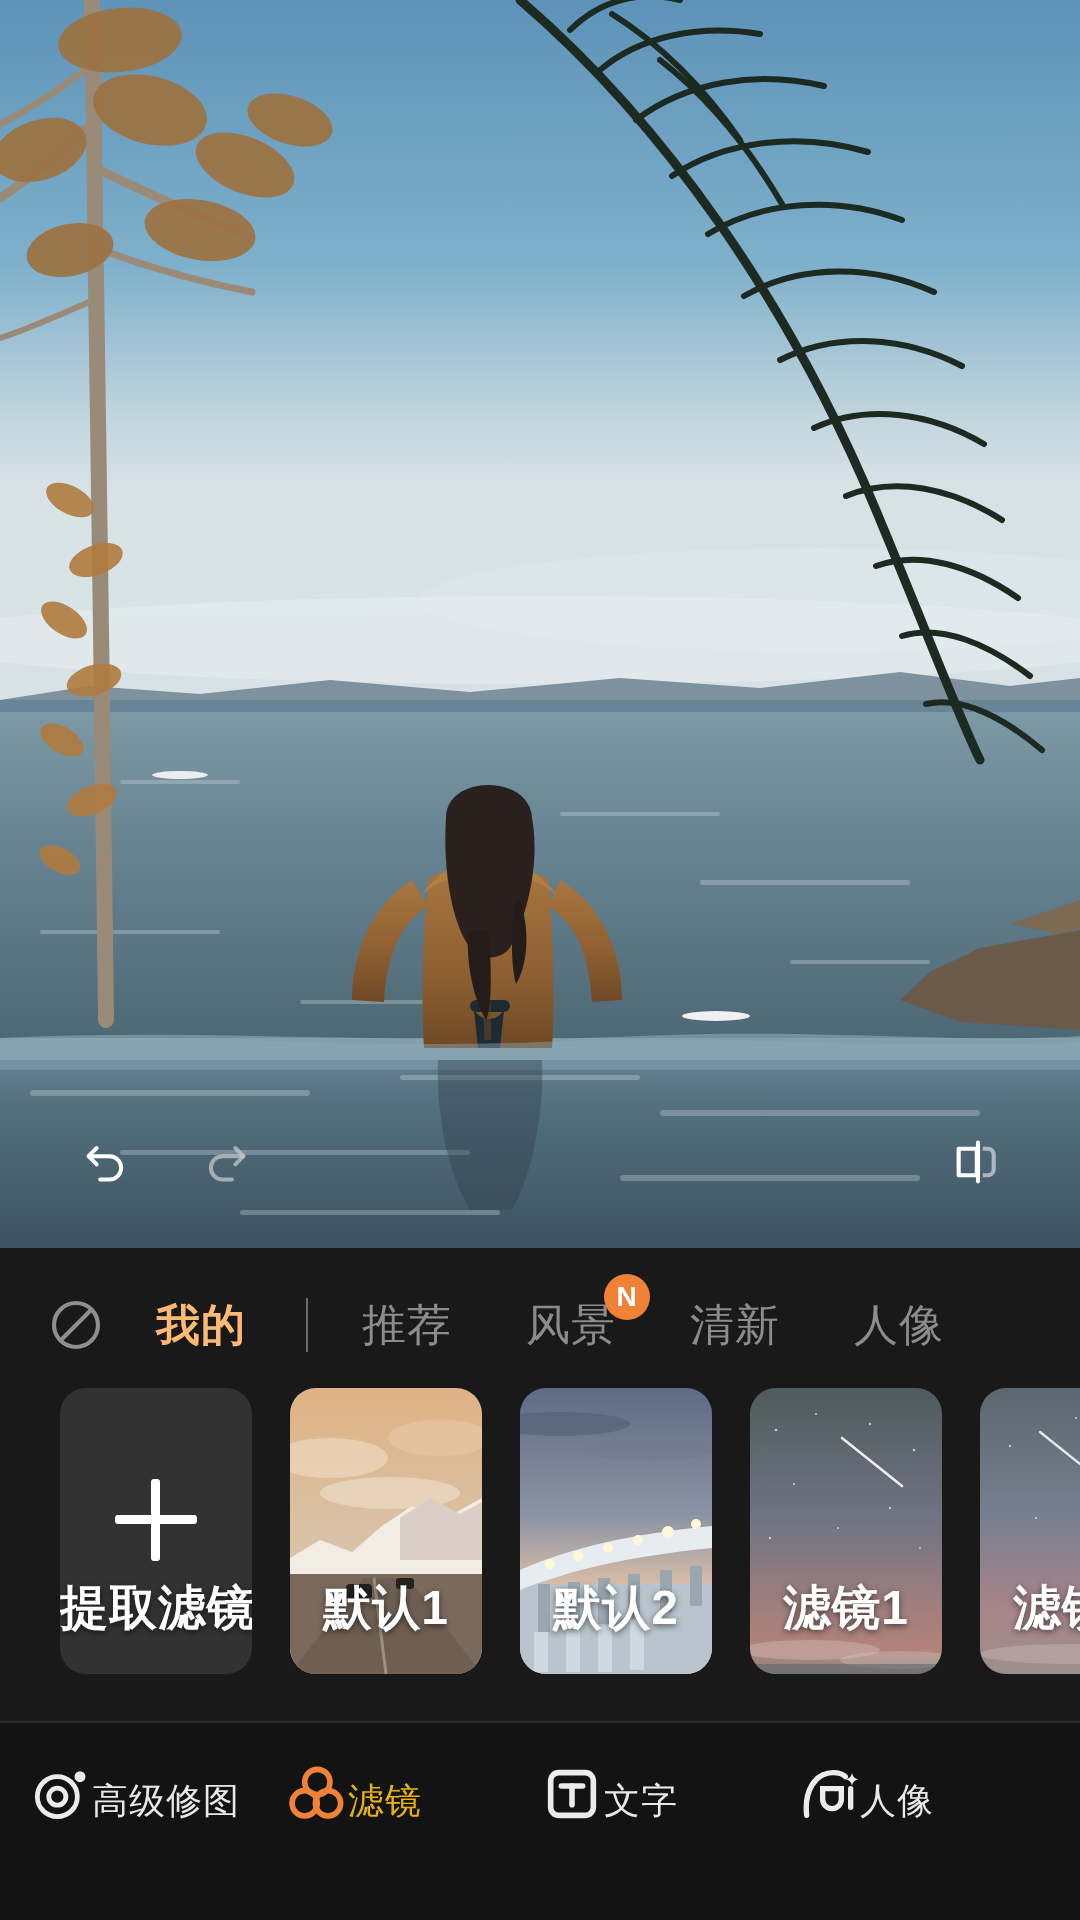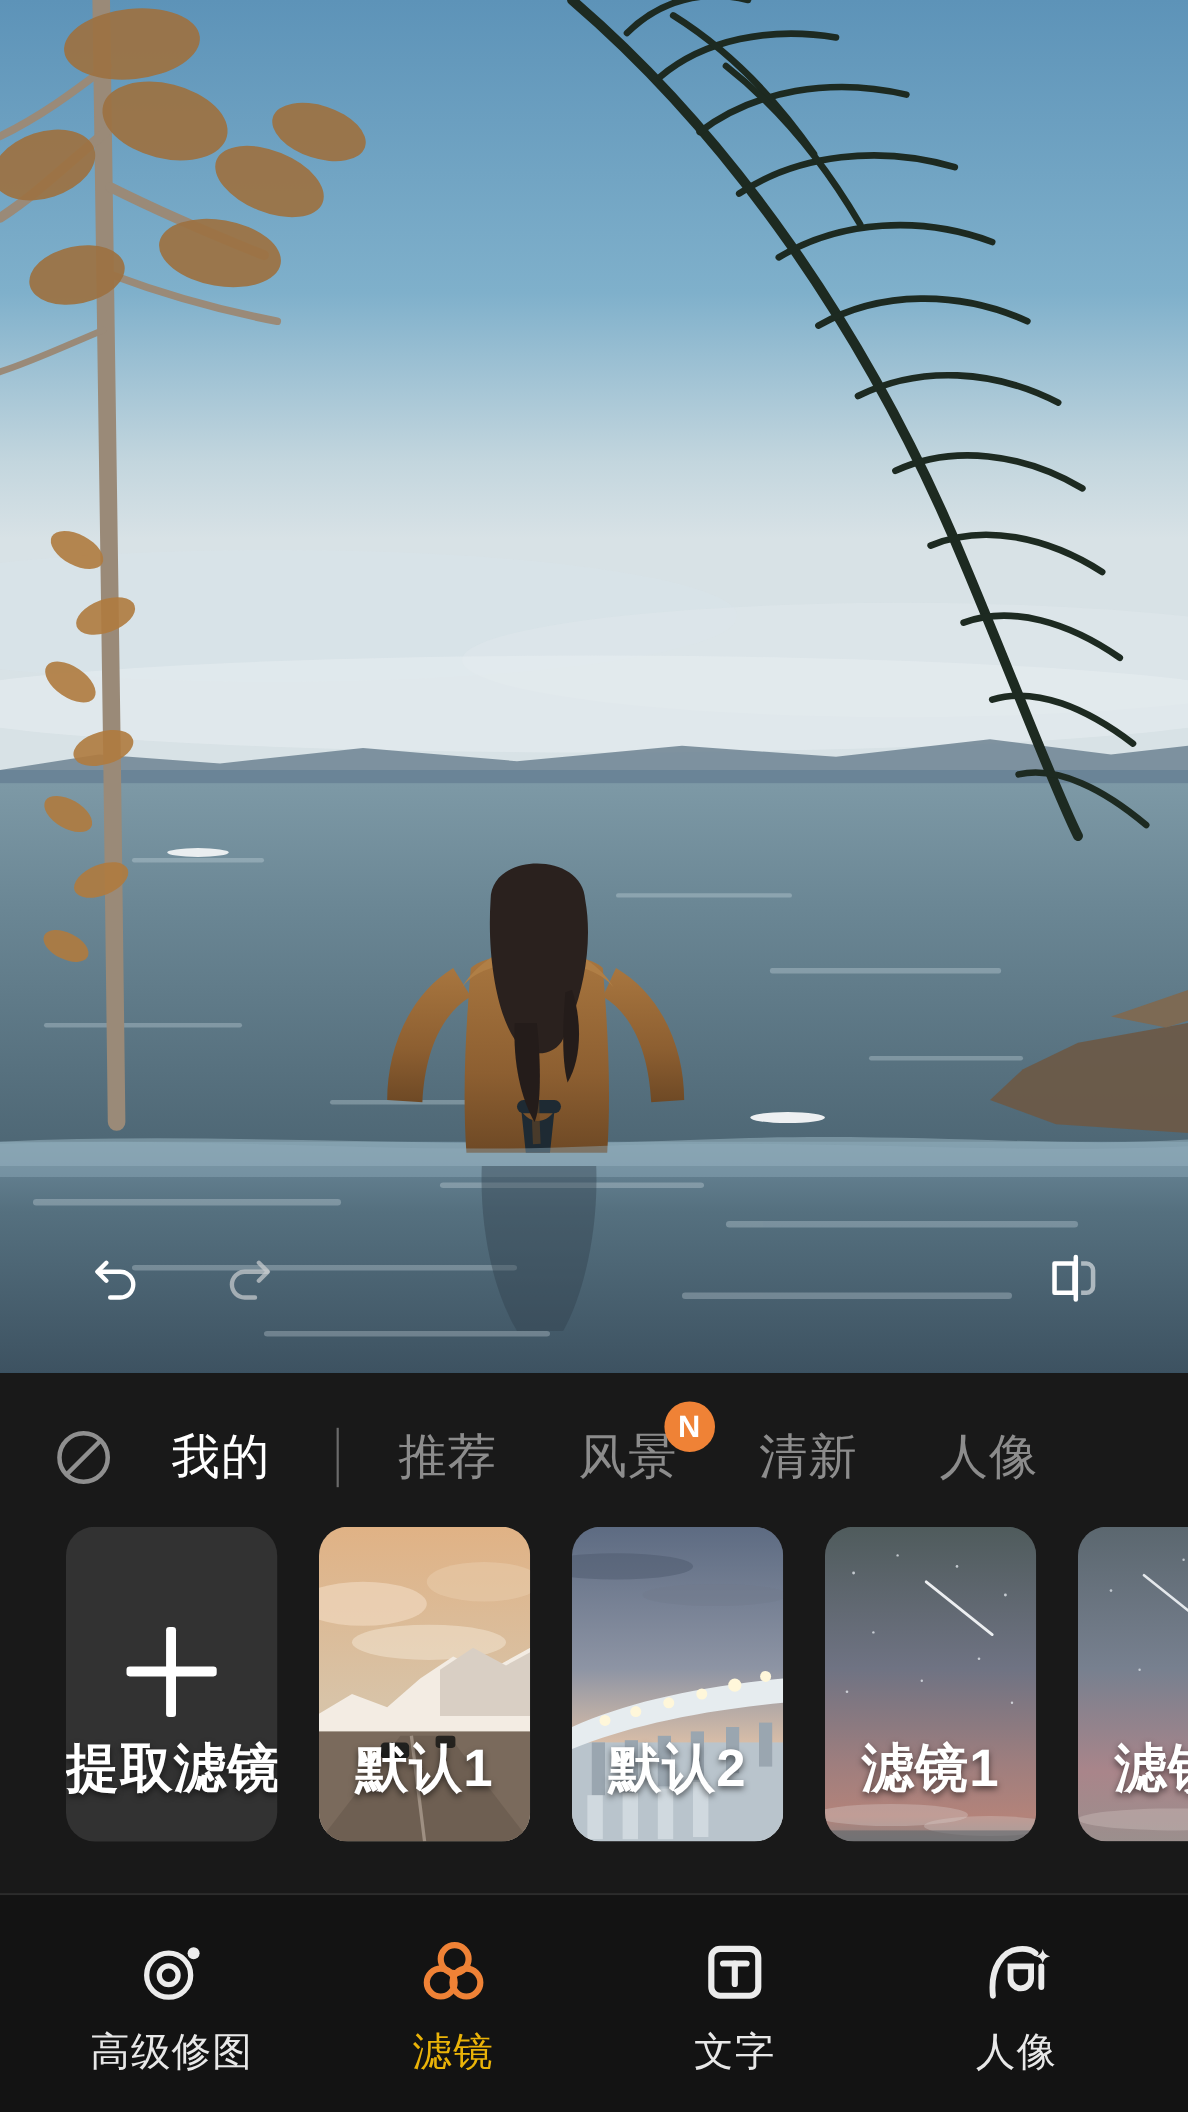--- a/index.html
+++ b/index.html
@@ -47,21 +47,21 @@
     flex:0 0 auto; width:112px; height:110px;
     display:flex; align-items:center; justify-content:center;
     margin-left:20px;
   }
   .tab {
     flex:0 0 auto; position:relative;
     font-size:44px; color:#8c8c8c;
     padding:0 0; margin-right:74px;
     letter-spacing:1px; line-height:110px;
   }
-  .tab.active { color:#ffffff; font-weight:400; }
+  .tab.active { color:#fdba74; font-weight:700; }
   .tab-first { margin-left:24px; margin-right:0; }
   .tab-divider {
     flex:0 0 auto; width:2px; height:54px;
     background:#6a6a6a; margin:0 54px 0 60px;
   }
   .badge-n {
     position:absolute; right:-34px; top:4px;
     width:46px; height:46px; border-radius:50%;
     background:#ef8236; color:#fff;
     font-size:28px; font-weight:700;
@@ -106,21 +106,21 @@
   }
 
   
   .bottom-nav {
     position:absolute; left:0; top:1723px; width:1080px; height:197px;
     background:#131313;
     display:flex; align-items:flex-start; justify-content:space-between;
     padding:0 28px;
   }
   .nav-item {
-    flex:1 1 0; display:flex; flex-direction:column;
+    flex:1 1 0; display:flex; 
     align-items:center; padding-top:38px;
   }
   .nav-icon { width:64px; height:64px; display:block; }
   .nav-label {
     margin-top:16px; font-size:36px; color:#e8e8e8;
     letter-spacing:1px; white-space:nowrap;
   }
   .nav-item.active .nav-label { color:#eab308; }
 </style>
 </head>

